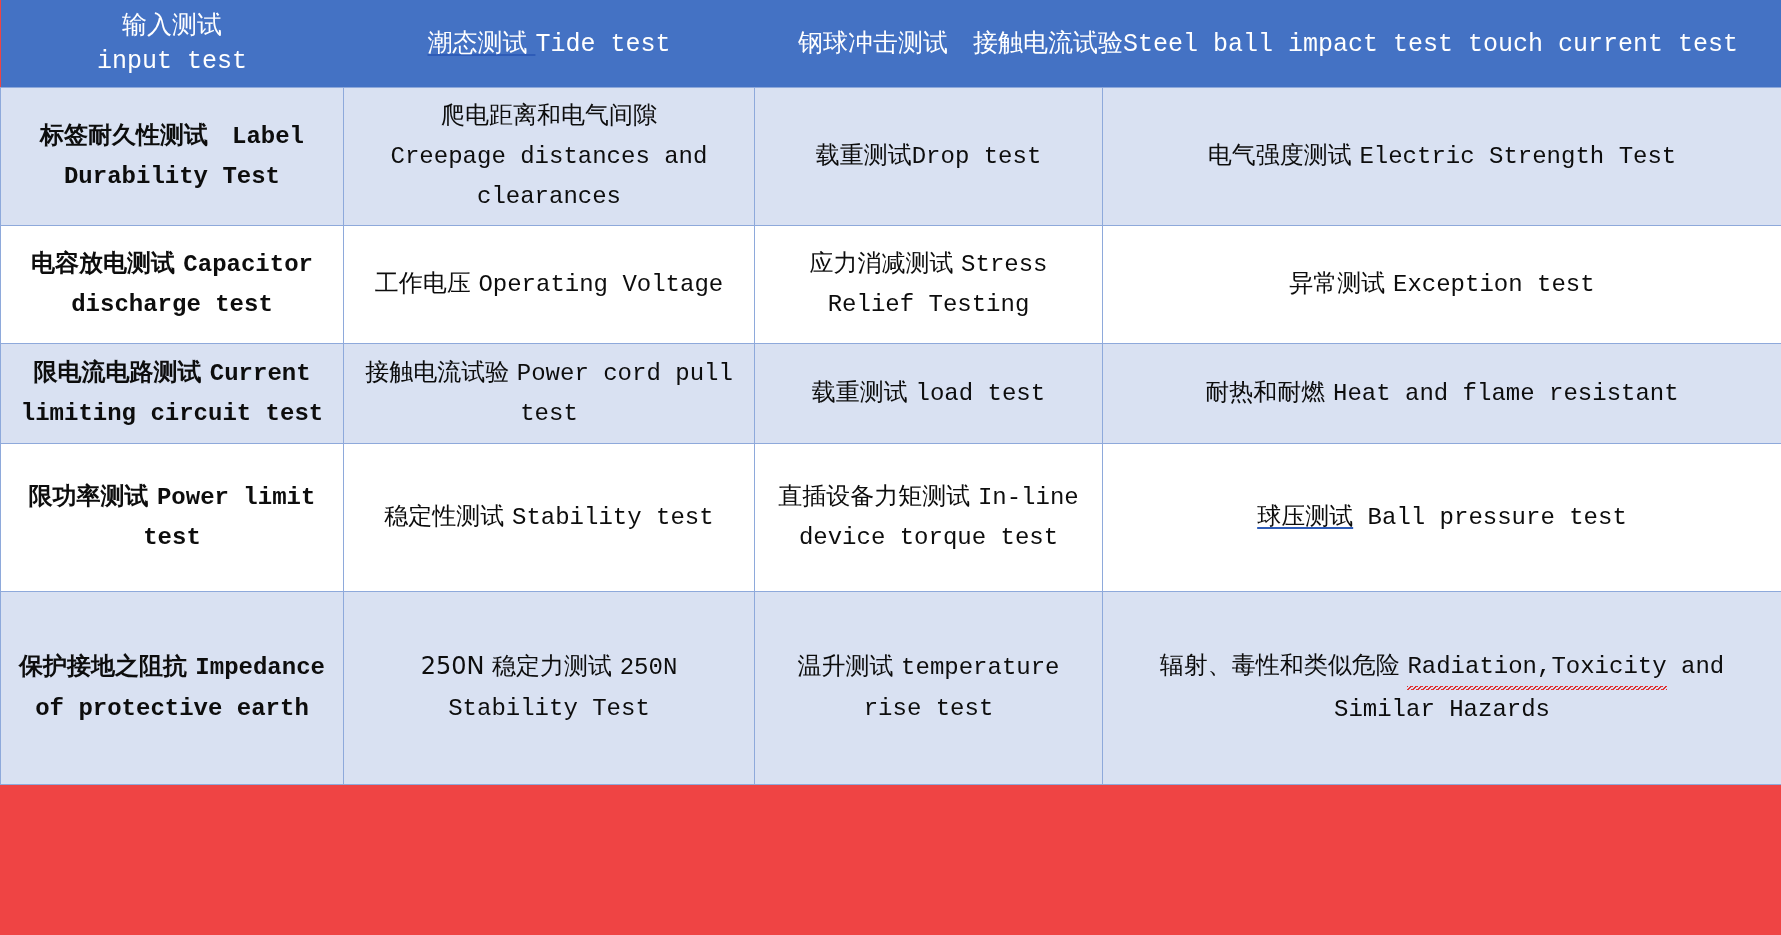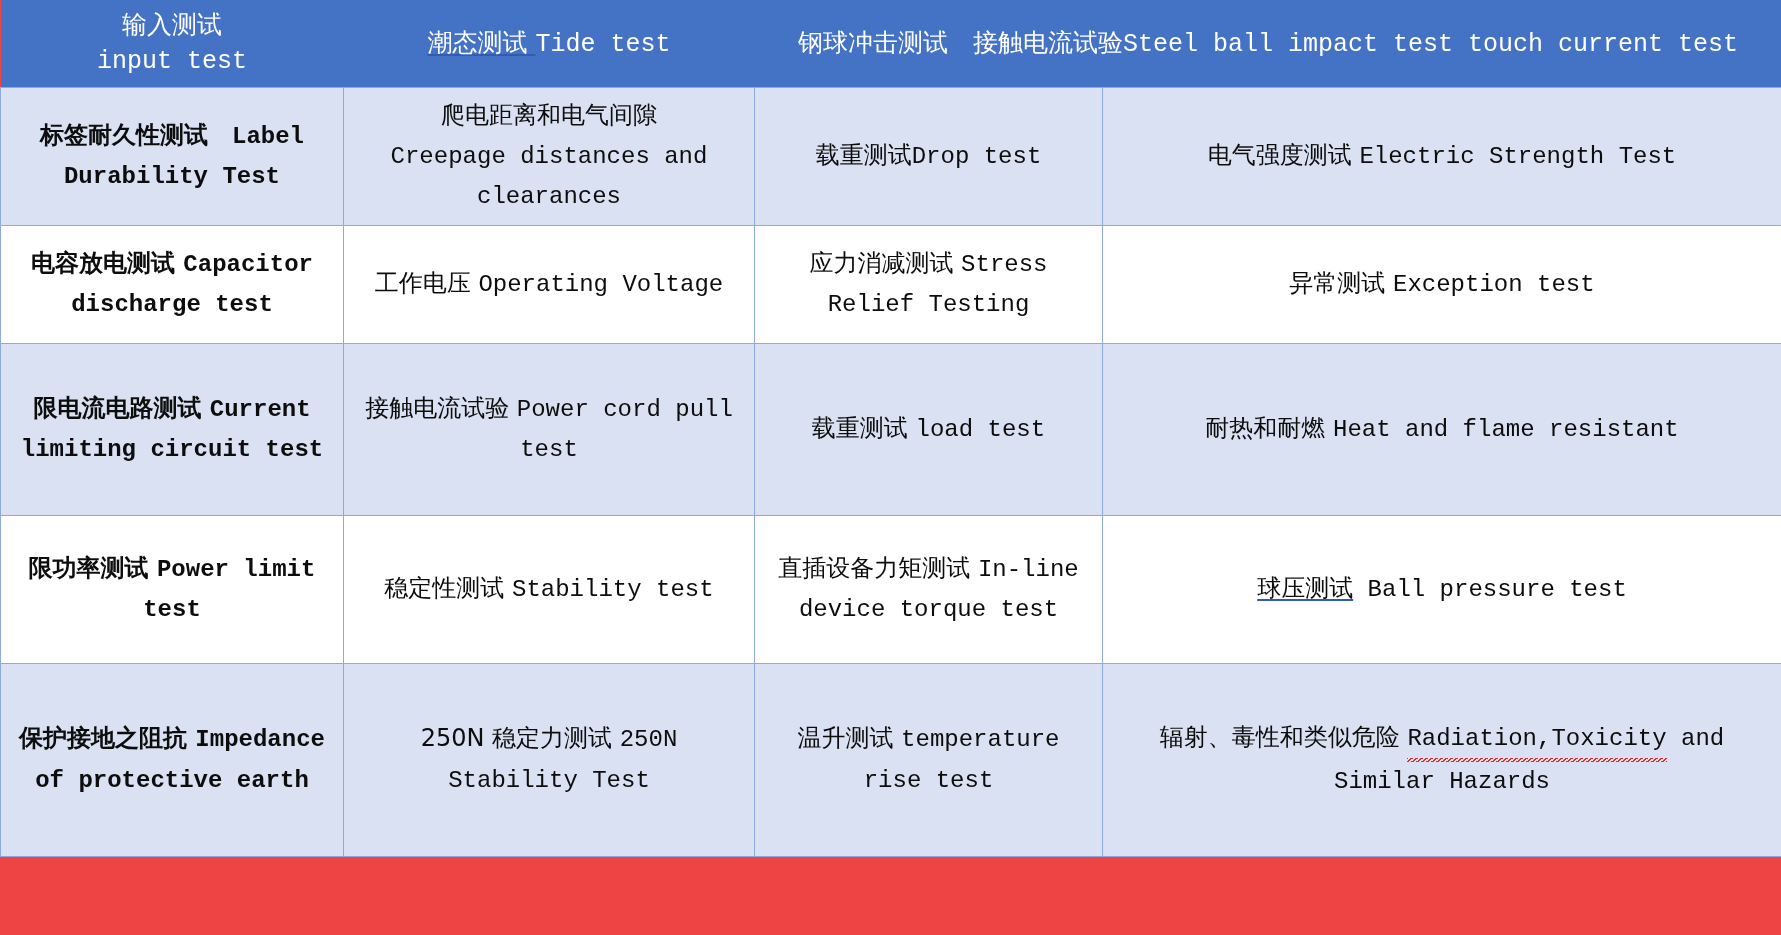--- a/index.html
+++ b/index.html
@@ -65,21 +65,21 @@
     font-weight: bold;
   }
   tbody tr.band-shaded td {
     background: #D9E1F2;
   }
   tbody tr.band-plain td {
     background: #ffffff;
   }
   tbody tr.r1 { height: 138px; margin-top: 19px; }
   tbody tr.r2 { height: 118px; padding-left: 16px; }
-  tbody tr.r3 { height: 172px; }
+  tbody tr.r3 { height: 100px; }
   tbody tr.r4 { height: 148px; padding-left: 36px; }
   tbody tr.r5 { height: 193px; }
 
   .u-blue {
     text-decoration: underline;
     text-decoration-color: #2E5CB8;
     text-underline-offset: 3px;
     text-align: center;
   }
   .spell {

